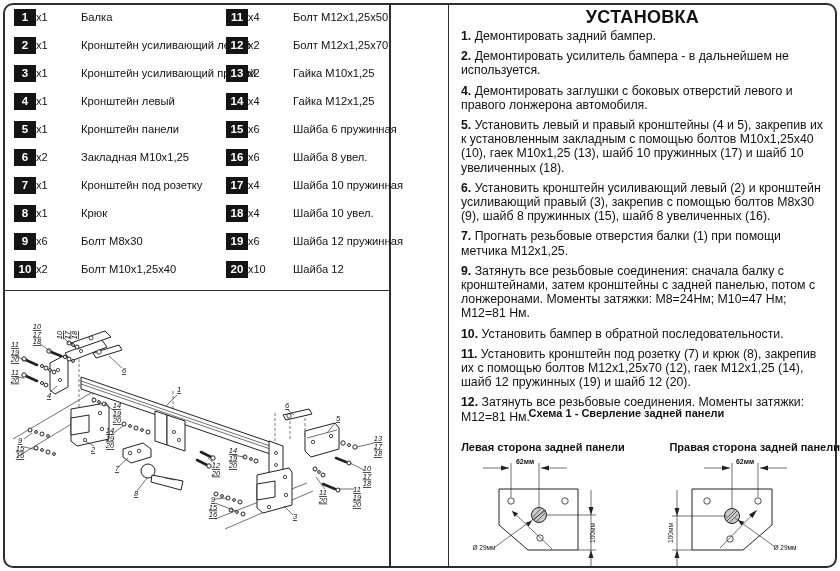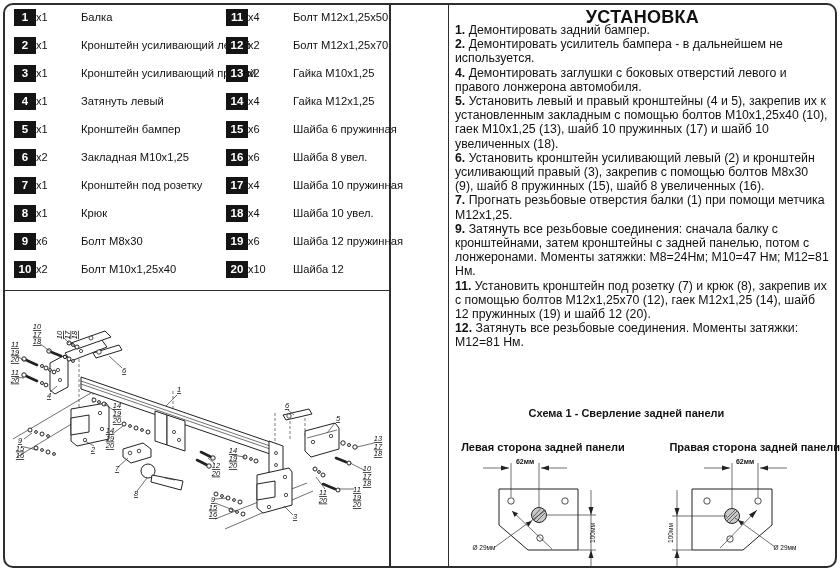--- a/index.html
+++ b/index.html
@@ -12,21 +12,21 @@
   
   .prow{position:absolute;height:20px;}
   .psq{position:absolute;left:0;top:0;min-width:20px;height:17px;padding:0 1px;background:#141414;color:#fff;
        font-weight:bold;font-size:11.5px;line-height:17px;text-align:center;}
   .pqty{position:absolute;left:22px;top:2px;width:30px;text-align:left;font-size:11px;}
   .pnm{position:absolute;left:58px;top:2px;white-space:nowrap;font-size:11.2px;margin-left:9px;}
 
   
   .rtitle{position:absolute;left:449px;top:7px;width:387px;text-align:center;font-weight:bold;font-size:18px;letter-spacing:.3px;}
   .steps{position:absolute;left:455px;top:23px;width:374px;font-size:12.3px;line-height:14.2px;}
-  .step{margin:0;}
+  .step{margin:6px;}
   .step b{font-weight:bold;}
   .schema-title{position:absolute;left:433px;top:407px;width:387px;text-align:center;font-weight:bold;font-size:11px;}
   .mini-title{position:absolute;top:441px;width:210px;text-align:center;font-weight:bold;font-size:11px;}
 
   svg{position:absolute;}
   
   .pl{fill:#fff;stroke:#222;stroke-width:1;stroke-linejoin:round;}
   .th{stroke:#333;stroke-width:.7;fill:none;}
   .da{stroke:#444;stroke-width:.7;fill:none;stroke-dasharray:3 2;}
   .bolt{stroke:#222;stroke-width:2.6;stroke-linecap:round;}
@@ -59,26 +59,26 @@
       <span class="pnm">Кронштейн усиливающий левый</span>
     </div>
     <div class="prow" style="left: 14px; top: 65px;">
       <span class="psq">3</span>
       <span class="pqty">x1</span>
       <span class="pnm">Кронштейн усиливающий правый</span>
     </div>
     <div class="prow" style="left: 14px; top: 93px;">
       <span class="psq">4</span>
       <span class="pqty">x1</span>
-      <span class="pnm">Затянуть левый</span>
+      <span class="pnm">Кронштейн левый</span>
     </div>
     <div class="prow" style="left: 14px; top: 121px;">
       <span class="psq">5</span>
       <span class="pqty">x1</span>
-      <span class="pnm">Кронштейн бампер</span>
+      <span class="pnm">Кронштейн панели</span>
     </div>
     <div class="prow" style="left: 14px; top: 149px;">
       <span class="psq">6</span>
       <span class="pqty">x2</span>
       <span class="pnm">Закладная М10х1,25</span>
     </div>
     <div class="prow" style="left: 14px; top: 177px;">
       <span class="psq">7</span>
       <span class="pqty">x1</span>
       <span class="pnm">Кронштейн под розетку</span>
@@ -154,20 +154,21 @@
 
 <div class="rtitle">УСТАНОВКА</div>
 <div class="steps" id="steps">
     <div class="step"><b>1. </b>Демонтировать задний бампер.</div>
     <div class="step"><b>2. </b>Демонтировать усилитель бампера - в дальнейшем не используется.</div>
     <div class="step"><b>4. </b>Демонтировать заглушки с боковых отверстий левого и правого лонжерона автомобиля.</div>
     <div class="step"><b>5. </b>Установить левый и правый кронштейны (4 и 5), закрепив их к установленным закладным с помощью болтов М10х1,25х40 (10), гаек М10х1,25 (13), шайб 10 пружинных (17) и шайб 10 увеличенных (18).</div>
     <div class="step"><b>6. </b>Установить кронштейн усиливающий левый (2) и кронштейн усиливающий правый (3), закрепив с помощью болтов М8х30 (9), шайб 8 пружинных (15), шайб 8 увеличенных (16).</div>
     <div class="step"><b>7. </b>Прогнать резьбовые отверстия балки (1) при помощи метчика М12х1,25.</div>
     <div class="step"><b>9. </b>Затянуть все резьбовые соединения: сначала балку с кронштейнами, затем кронштейны с задней панелью, потом с лонжеронами. Моменты затяжки: М8=24Нм; М10=47 Нм; М12=81 Нм.</div>
+    <div class="step"><b>10. </b>Установить бампер в обратной последовательности.</div>
     <div class="step"><b>11. </b>Установить кронштейн под розетку (7) и крюк (8), закрепив их с помощью болтов М12х1,25х70 (12), гаек М12х1,25 (14), шайб 12 пружинных (19) и шайб 12 (20).</div>
     <div class="step"><b>12. </b>Затянуть все резьбовые соединения. Моменты затяжки: М12=81 Нм.</div>
   </div>
 <div class="schema-title">Схема 1 - Сверление задней панели</div>
 <div class="mini-title" style="left:438px;">Левая сторона задней панели</div>
 <div class="mini-title" style="left:630px;text-align:right;">Правая сторона задней панели</div>
 
 <svg id="exploded" style="left:5px;top:291px;" width="384" height="276" viewBox="0 0 384 276">
 
   <line class="th" x1="8" y1="148" x2="96" y2="96"></line>

